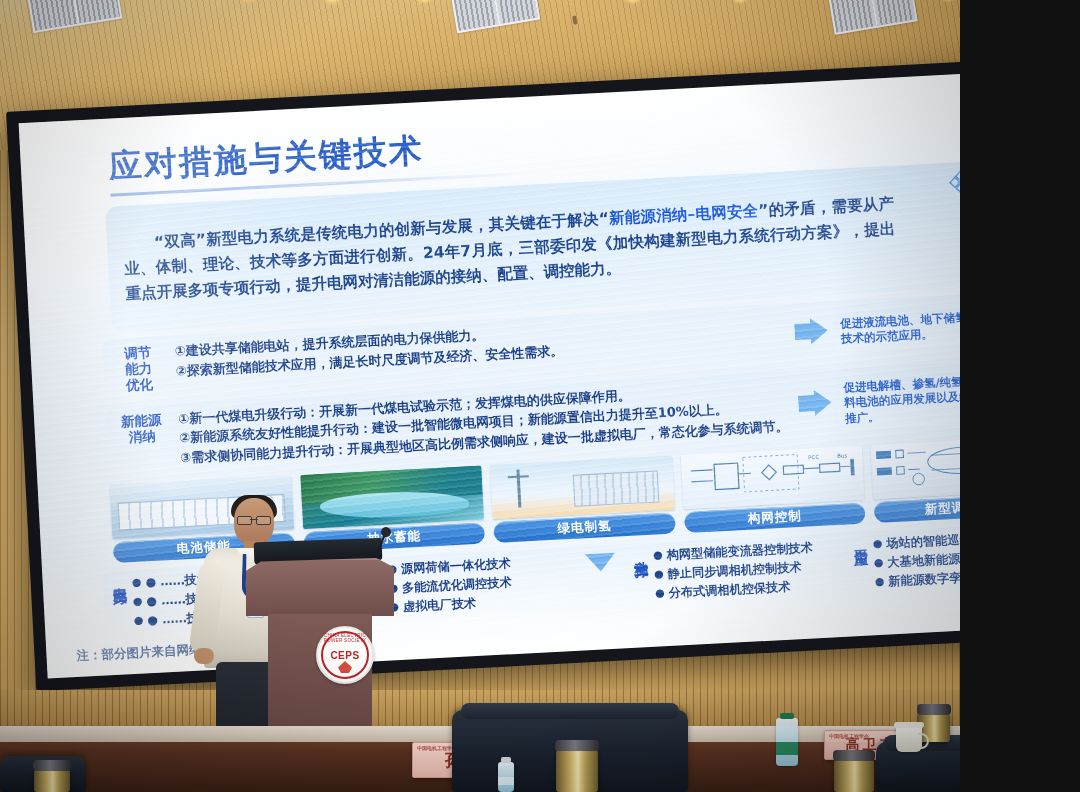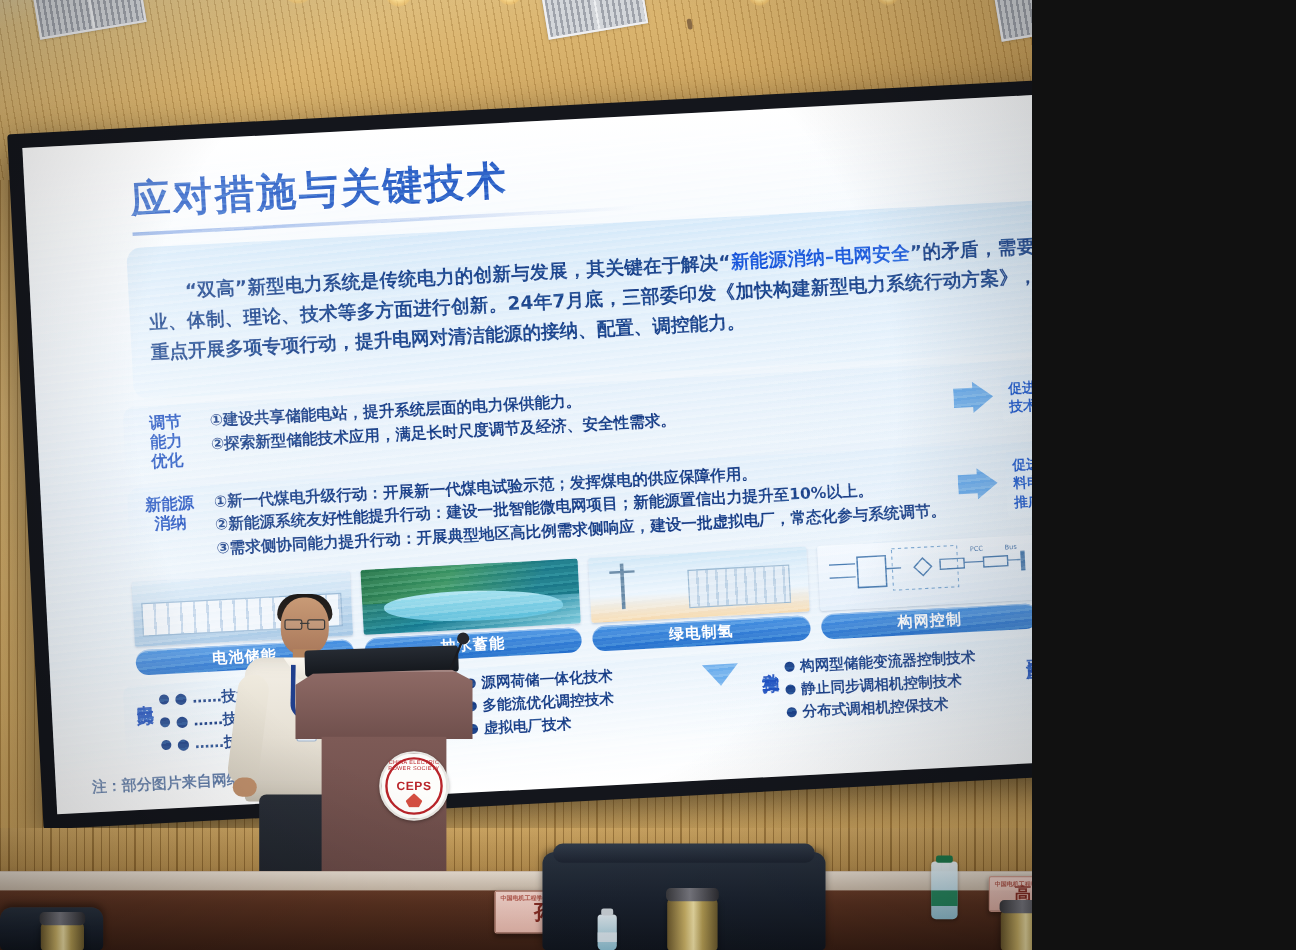--- a/index.html
+++ b/index.html
@@ -1,20 +1,20 @@
 <!DOCTYPE html>
 <html lang="zh"><head>
 <meta charset="utf-8">
 <title>Conference Presentation Photo</title>
 <style>
   html,body{margin:0;padding:0;background:#111;}
   body{font-family:"Liberation Sans","DejaVu Sans",sans-serif;}
 
   .scene{
-    position:relative;width:860px;height:792px;overflow:hidden;
+    position:relative;width:960px;height:792px;overflow:hidden;
     background:#6d5436;
   }
 
   
   .ceiling{
     position:absolute;left:-60px;top:-150px;width:1260px;height:430px;
     transform:rotate(-9.5deg);transform-origin:left top;
     background:
       linear-gradient(180deg,#b9bcd4 0%, #c9c9dc 18%, #d9cfae 30%, #dcbe80 42%, #d6ae66 60%, #c89c53 80%, #b98c45 100%);
   }

